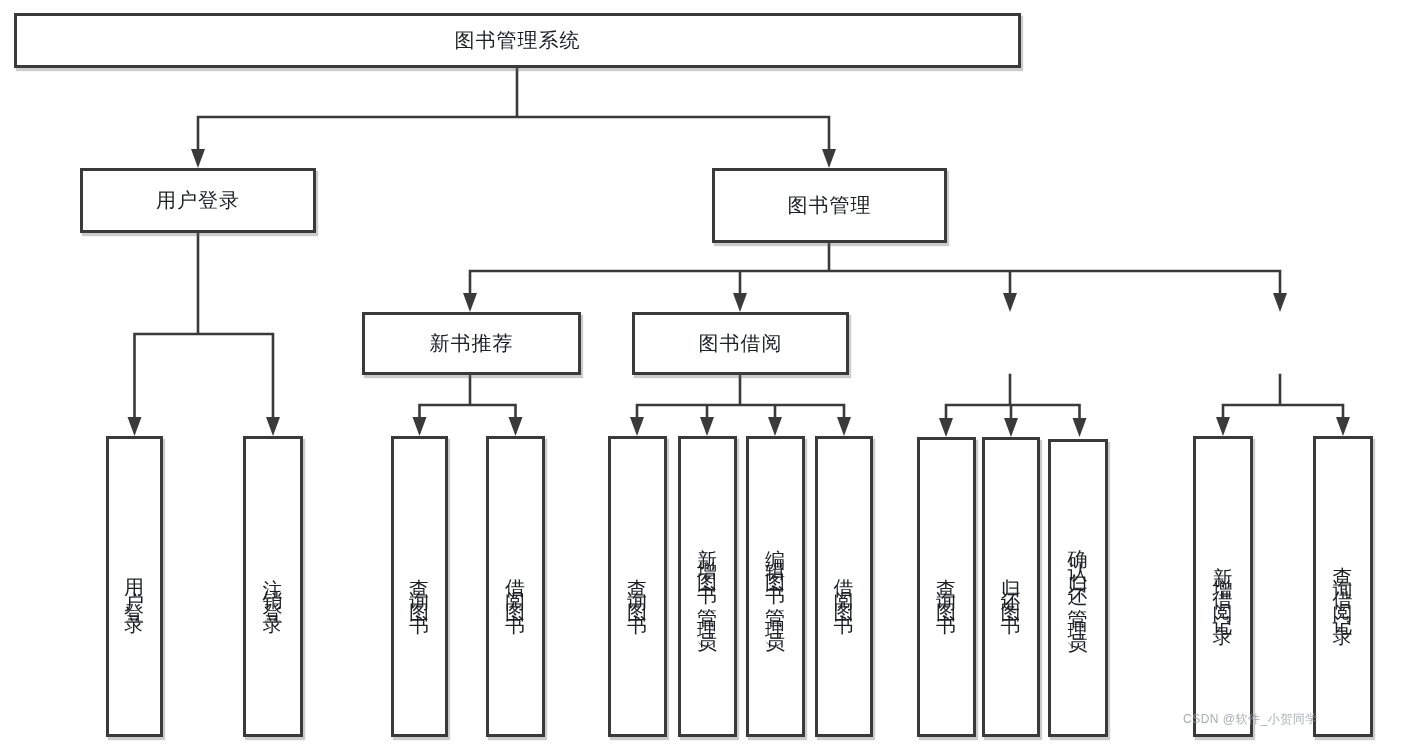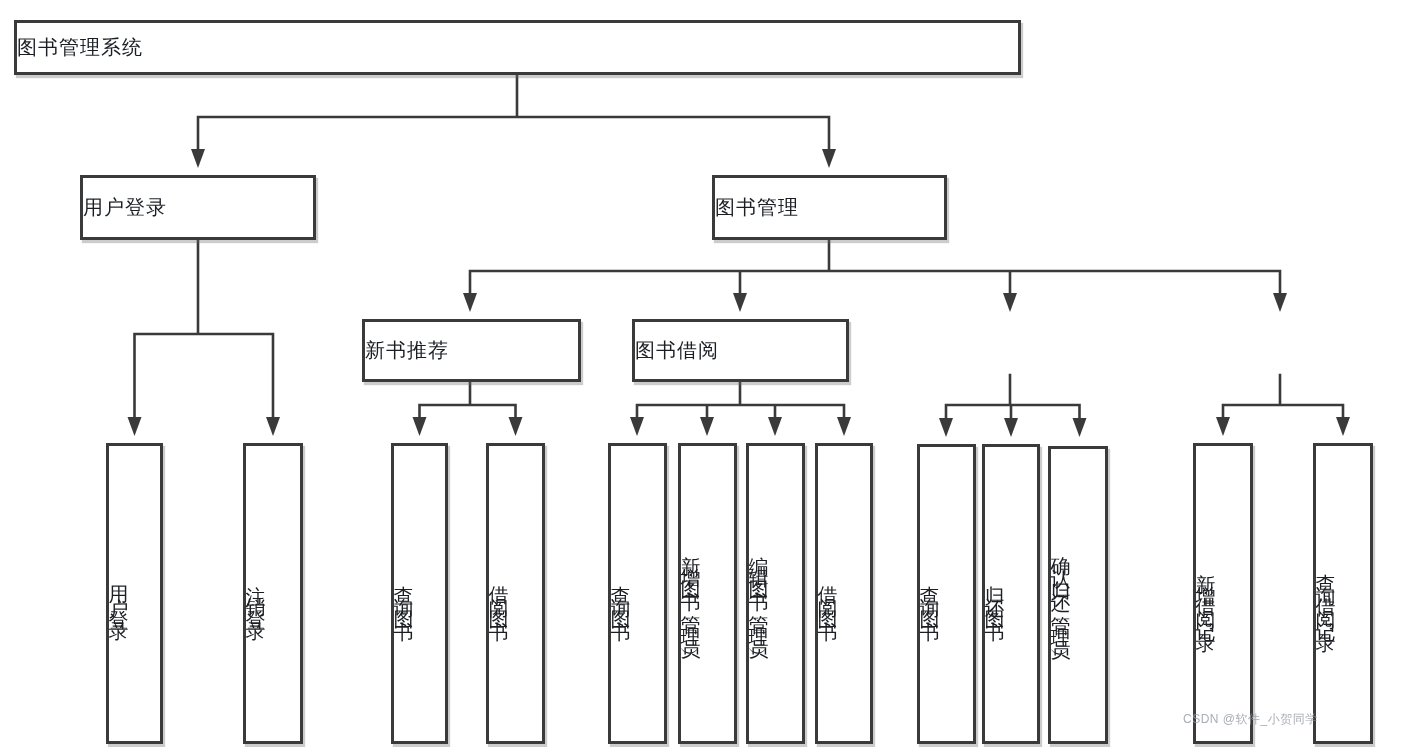--- a/index.html
+++ b/index.html
@@ -8,24 +8,23 @@
   }
   html,body{margin:0;padding:0;background:#ffffff;}
   #canvas{
     position:relative;width:1405px;height:747px;background:#ffffff;
     font-family:"Liberation Sans","DejaVu Sans",sans-serif;overflow:hidden;
   }
   #wires{position:absolute;left:0;top:0;width:1405px;height:747px;z-index:0;}
   .node{
     position:absolute;box-sizing:border-box;z-index:1;
     background:var(--box-bg);border:3px solid var(--box-border);
-    display:flex;align-items:center;justify-content:flex-start;
+    display:flex;align-items:center;justify-content:center;
     color:var(--text);
     box-shadow:2px 3px 1px rgba(110,110,110,0.35);
-    margin-top:7px;
   }
   .node.h span{
     font-size:20px;letter-spacing:1px;white-space:nowrap;
   }
   .node.v span{
     writing-mode:vertical-rl;text-orientation:mixed;
     font-size:20px;letter-spacing:12px;line-height:1;
   }
   .watermark{
     position:absolute;z-index:2;left:1183px;top:711px;
@@ -67,21 +66,21 @@
       <polygon points="1343,436 1336,417 1350,417" fill="#3a3a3a"></polygon>
     </svg>
 
   <div class="node h" style="left:14px;top:13px;width:1007px;height:55px">
     <span>图书管理系统</span>
   </div>
 
   <div class="node h" style="left:80px;top:168px;width:236px;height:65px">
     <span>用户登录</span>
   </div>
-  <div class="node h" style="left:712px;top:168px;width:235px;height:65px">
+  <div class="node h" style="left:712px;top:168px;width:235px;height:75px">
     <span>图书管理</span>
   </div>
 
   <div class="node h" style="left:632px;top:312px;width:217px;height:63px">
     <span>图书借阅</span>
   </div>
   <div class="node h" style="left:362px;top:312px;width:219px;height:63px">
     <span>新书推荐</span>
   </div>
 

